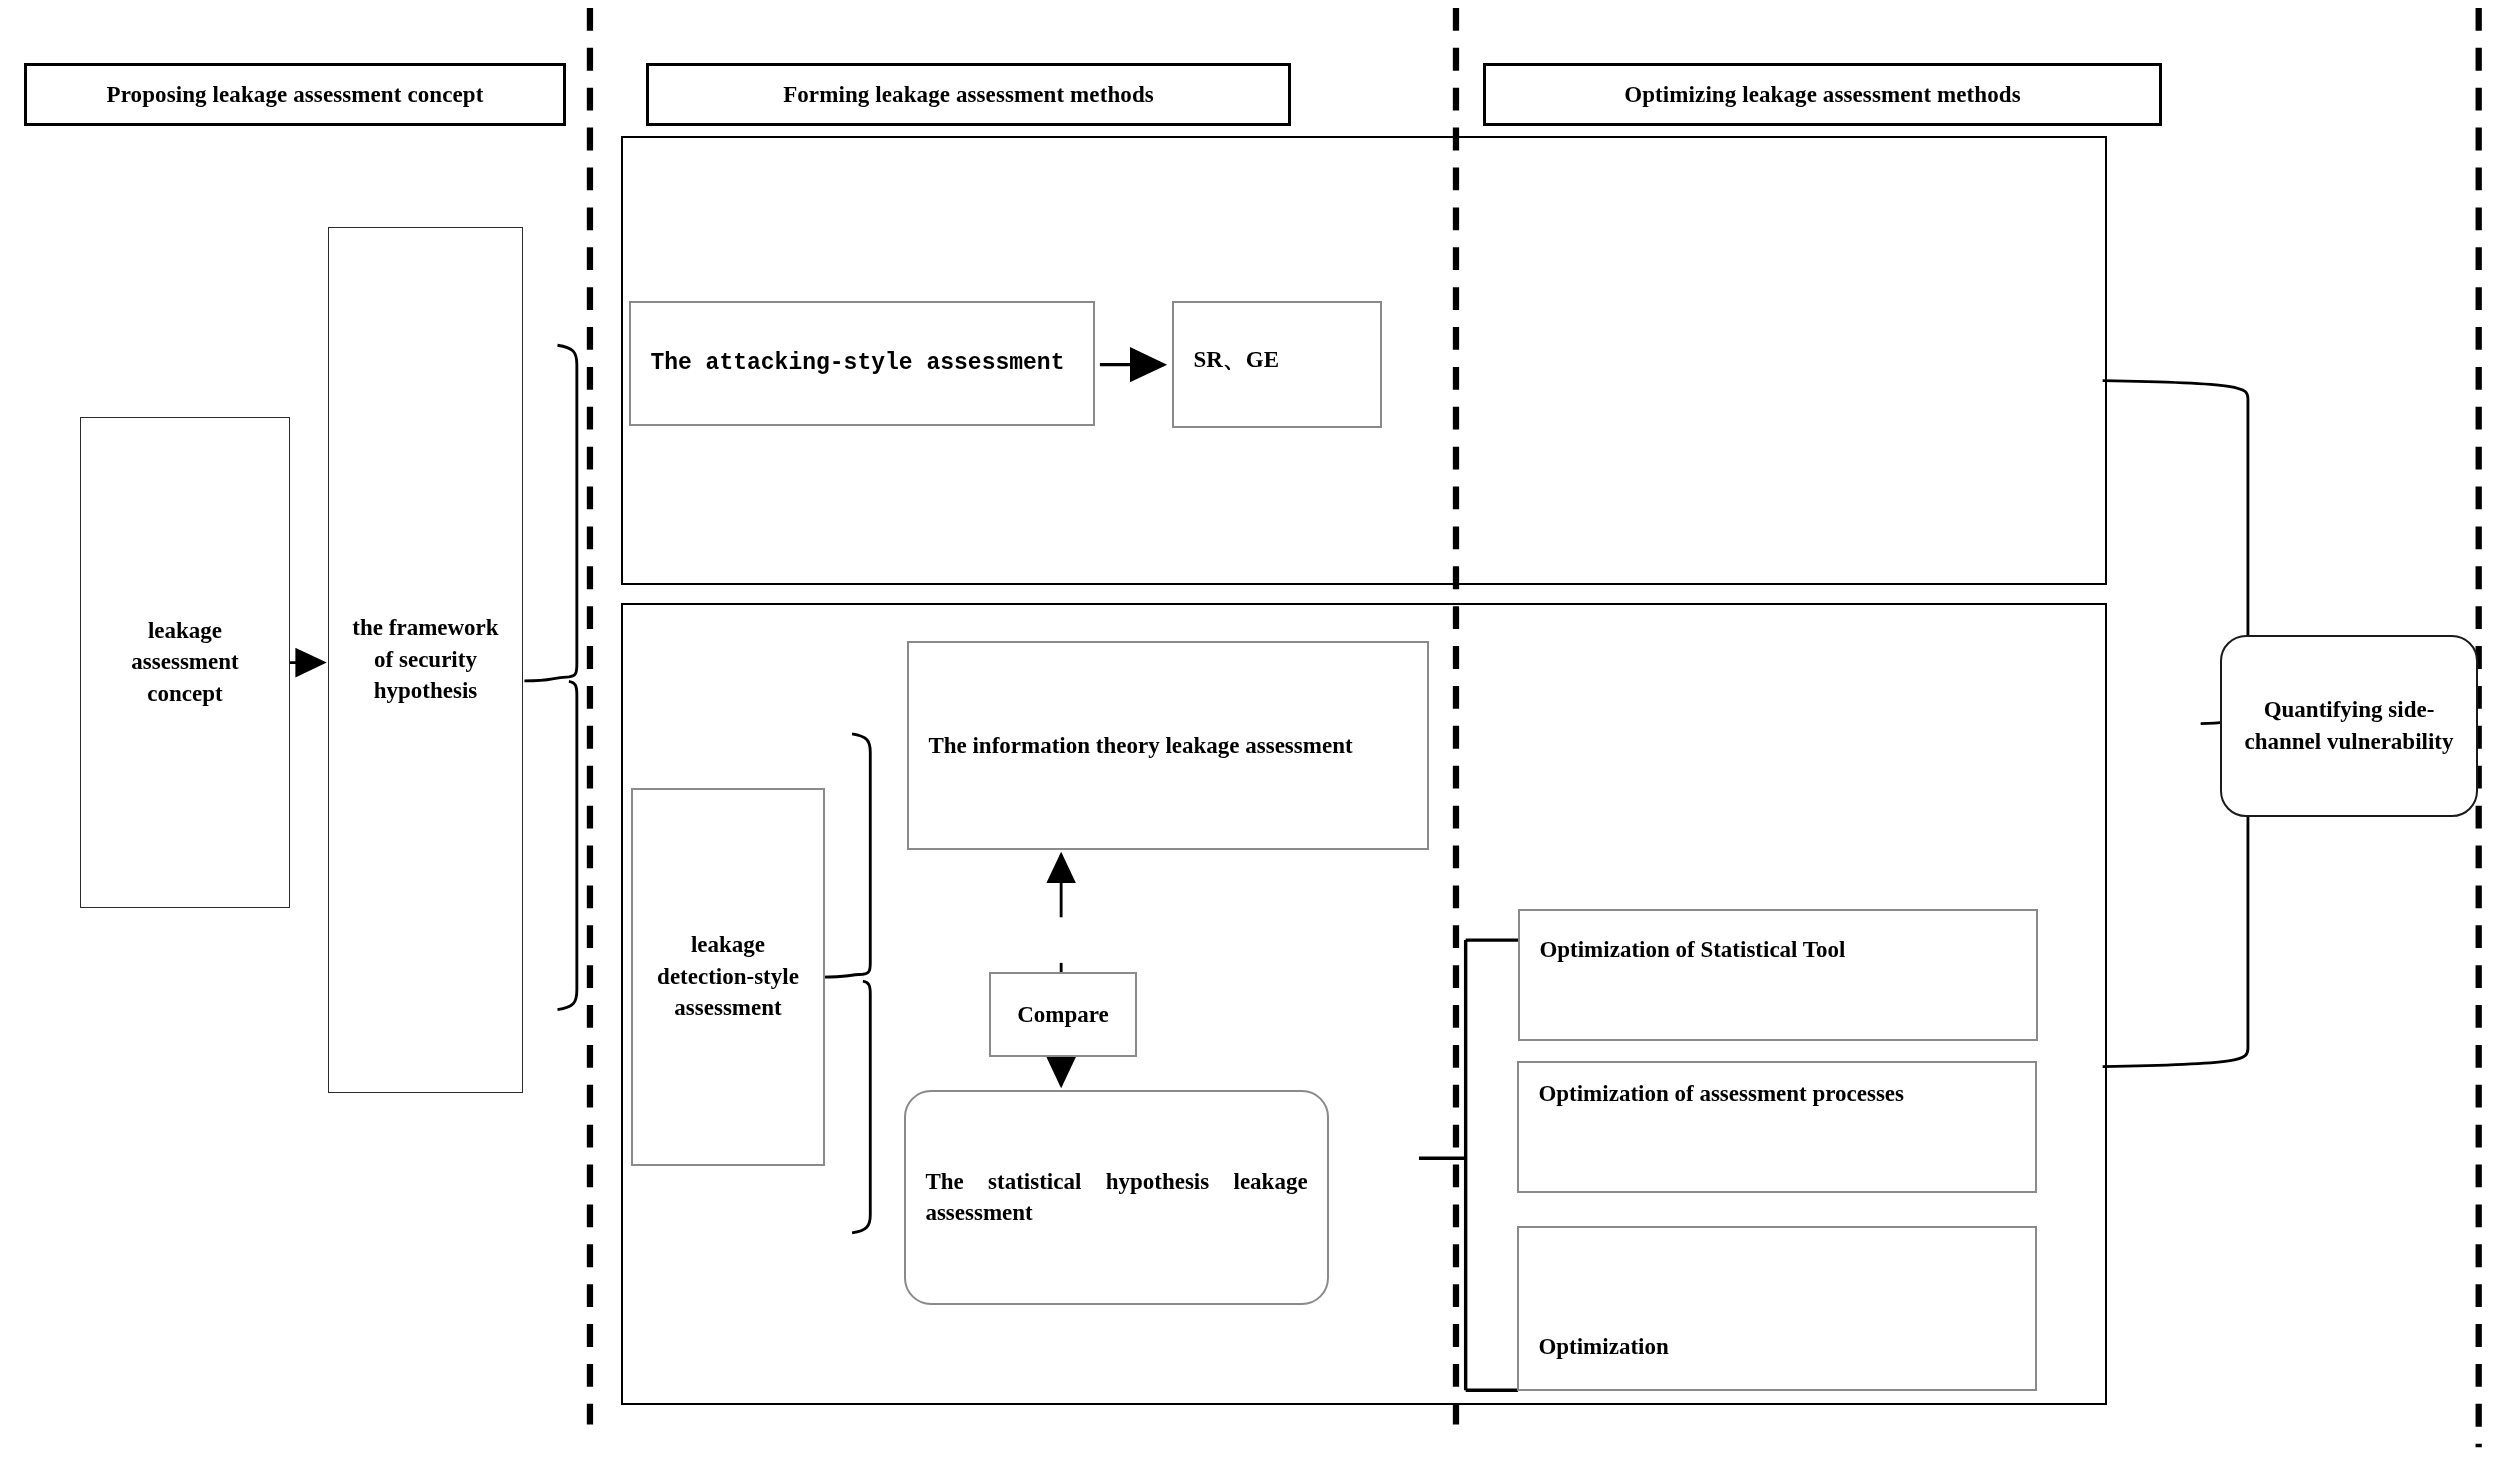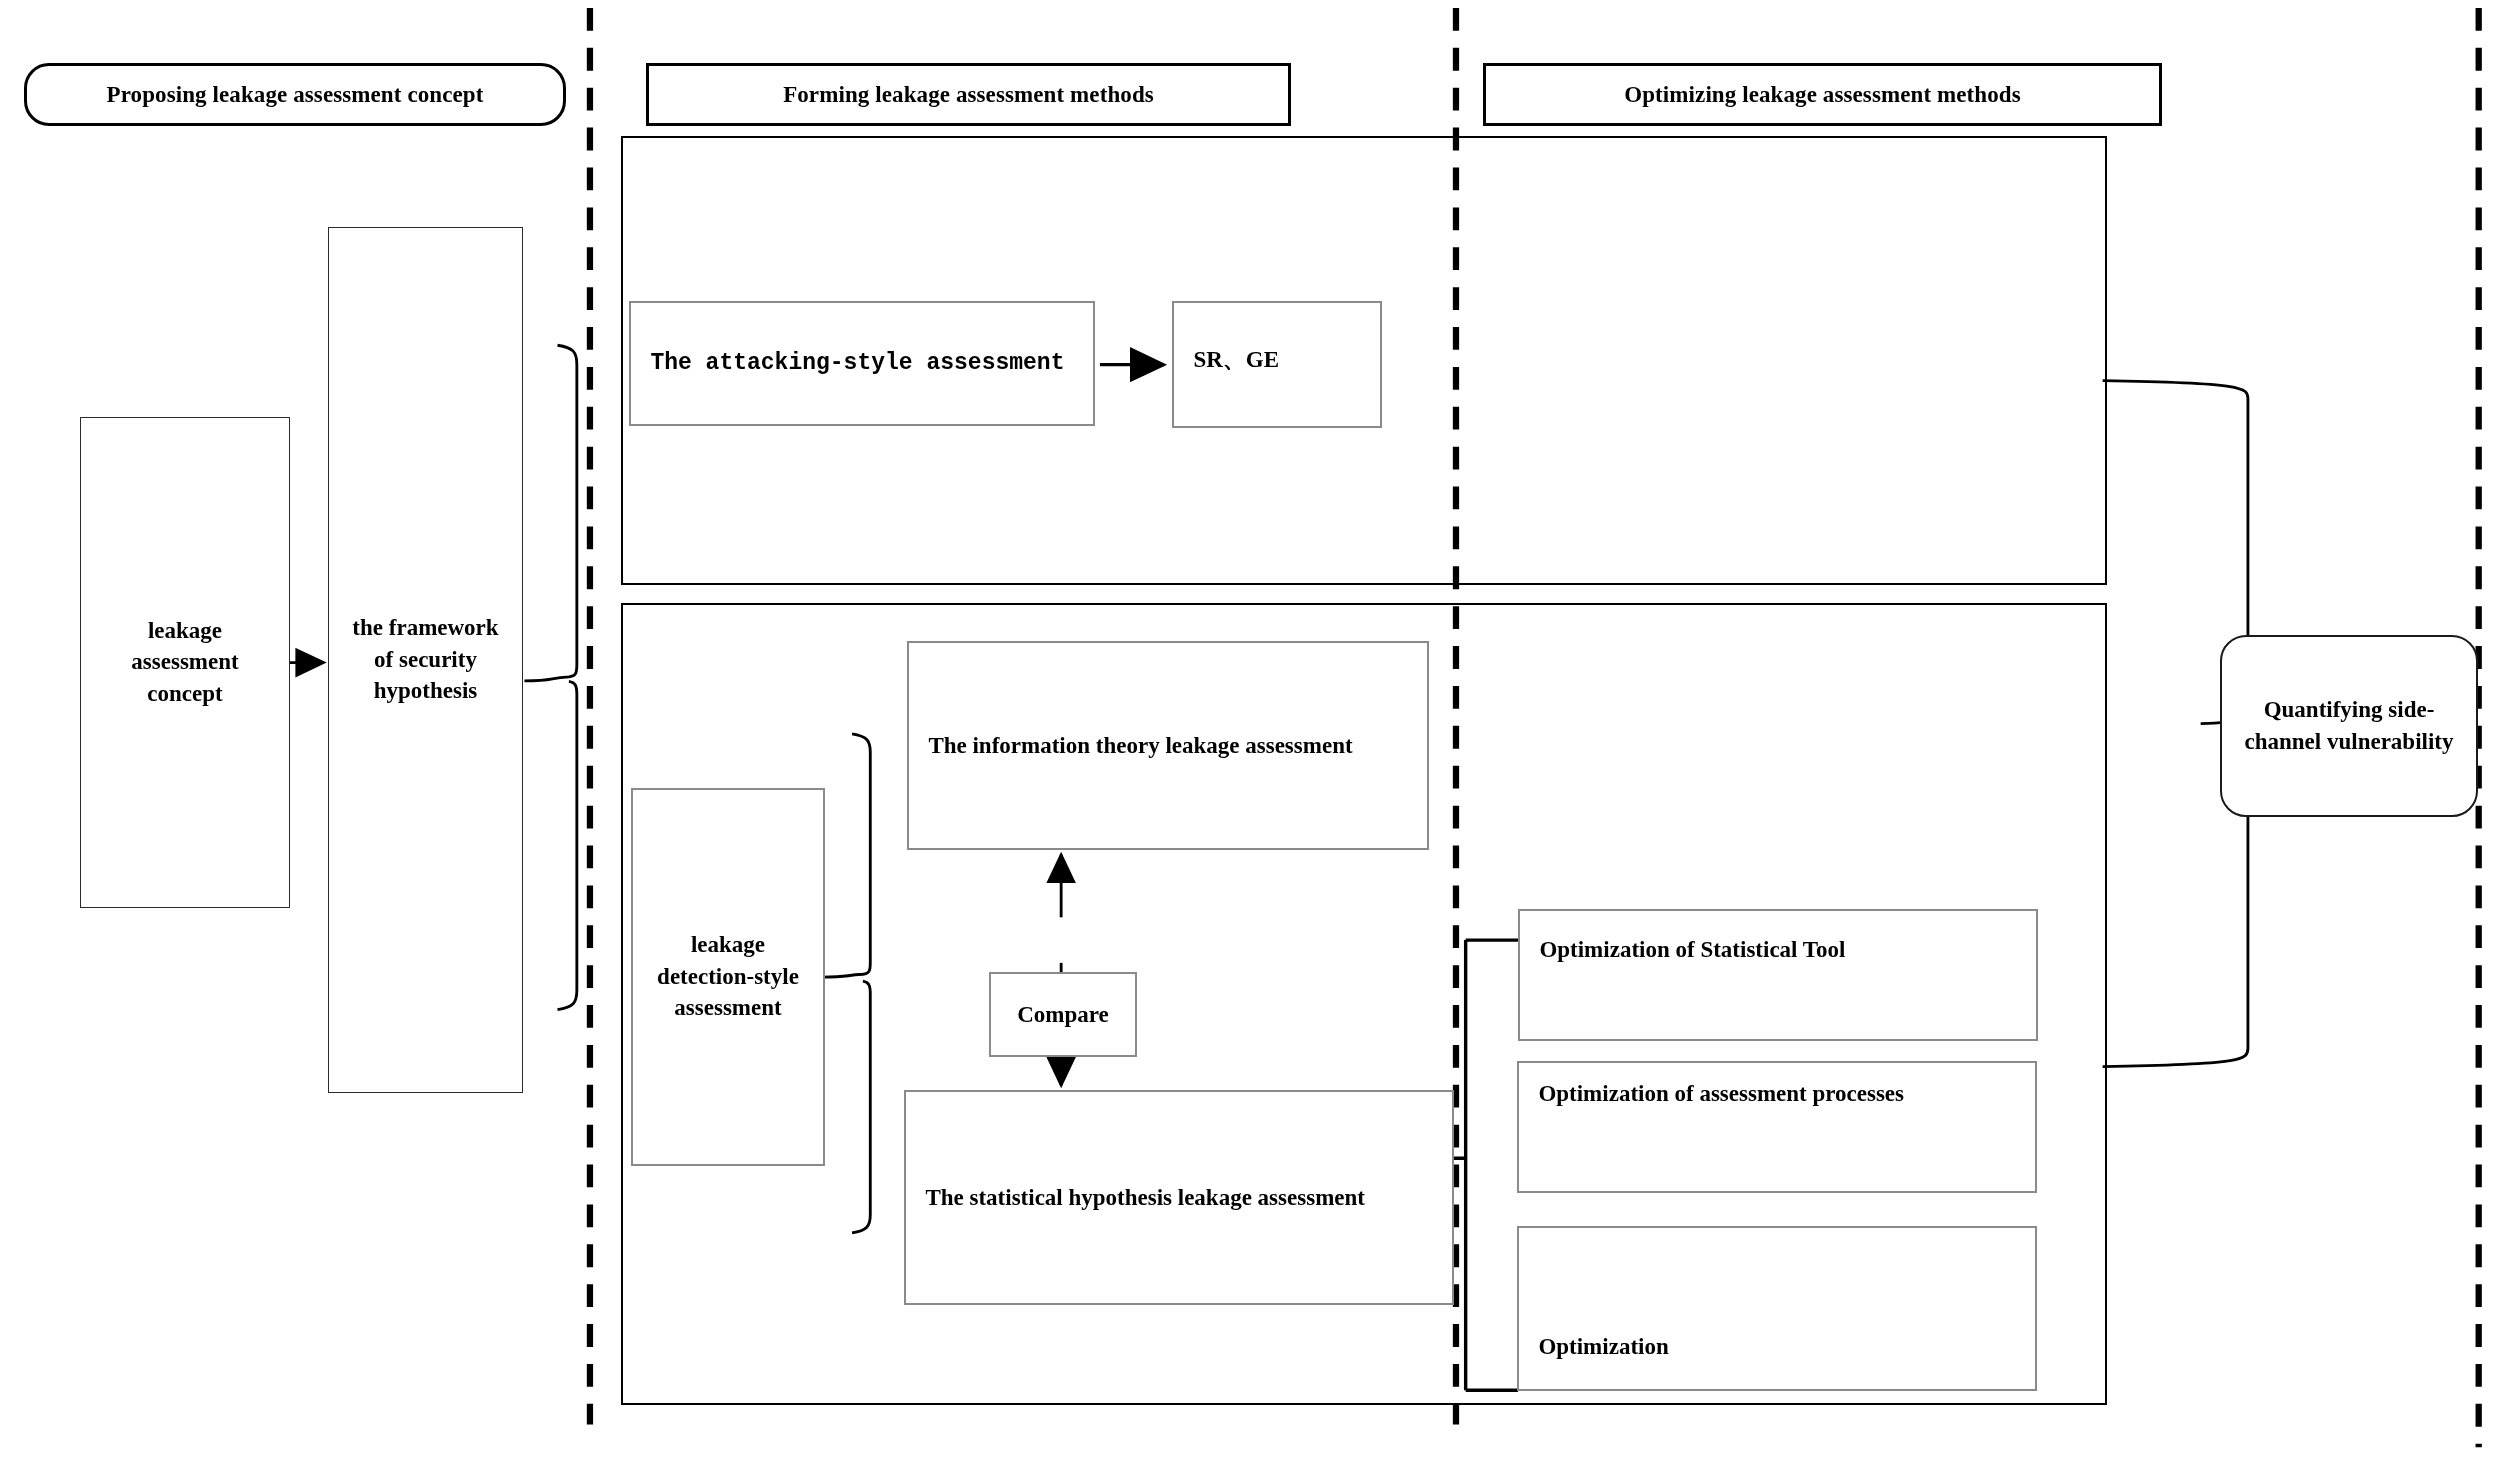--- a/index.html
+++ b/index.html
@@ -88,21 +88,21 @@
              C 3908 1270, 3898 1266, 3932 1264
              C 3943 1263, 3945 1258, 3945 1243
              L 3945 700
              C 3945 680, 3939 672, 3690 668
              M 3932 1276
              C 3943 1278, 3945 1284, 3945 1299
              L 3945 1840
              C 3945 1860, 3939 1868, 3690 1872" fill="none" stroke="#000" stroke-width="5"></path>
   </svg>
 
-  <div class="hdr" style="left:24px;top:63px;width:536px;height:57px;border-radius:25px;">
+  <div class="hdr" style="left:24px;top:63px;width:536px;height:57px;">
     <span>Proposing leakage assessment concept</span>
   </div>
 
   <div class="hdr" style="left:646px;top:63px;width:639px;height:57px;">
     <span>Forming leakage assessment methods</span>
   </div>
 
   <div class="hdr" style="left:1483px;top:63px;width:673px;height:57px;">
     <span>Optimizing leakage assessment methods</span>
   </div>
@@ -132,21 +132,21 @@
   </div>
 
   <div class="box" style="left:907px;top:641px;width:522px;height:209px;">
     <div class="txt t-just pad-lr2" style="top:50%;transform:translateY(-50%);">The information theory leakage assessment</div>
   </div>
 
   <div class="box" style="left:969px;top:972px;width:148px;height:85px;margin-left:20px;">
     <div class="txt t-center" style="top:50%;transform:translateY(-50%);">Compare</div>
   </div>
 
-  <div class="box" style="left:904px;top:1090px;width:550px;height:215px;">
+  <div class="box" style="left:904px;top:1090px;width:425px;height:215px;border-radius:27px;">
     <div class="txt t-just pad-lr2" style="top:50%;transform:translateY(-50%);">The statistical hypothesis leakage assessment</div>
   </div>
 
   <div class="box" style="left:1518px;top:909px;width:520px;height:132px;">
     <div class="txt t-left pad-lr2" style="top:23px;">Optimization of Statistical Tool</div>
   </div>
 
   <div class="box" style="left:1517px;top:1061px;width:520px;height:132px;">
     <div class="txt t-just pad-lr2" style="top:15px;">Optimization of assessment processes</div>
   </div>

